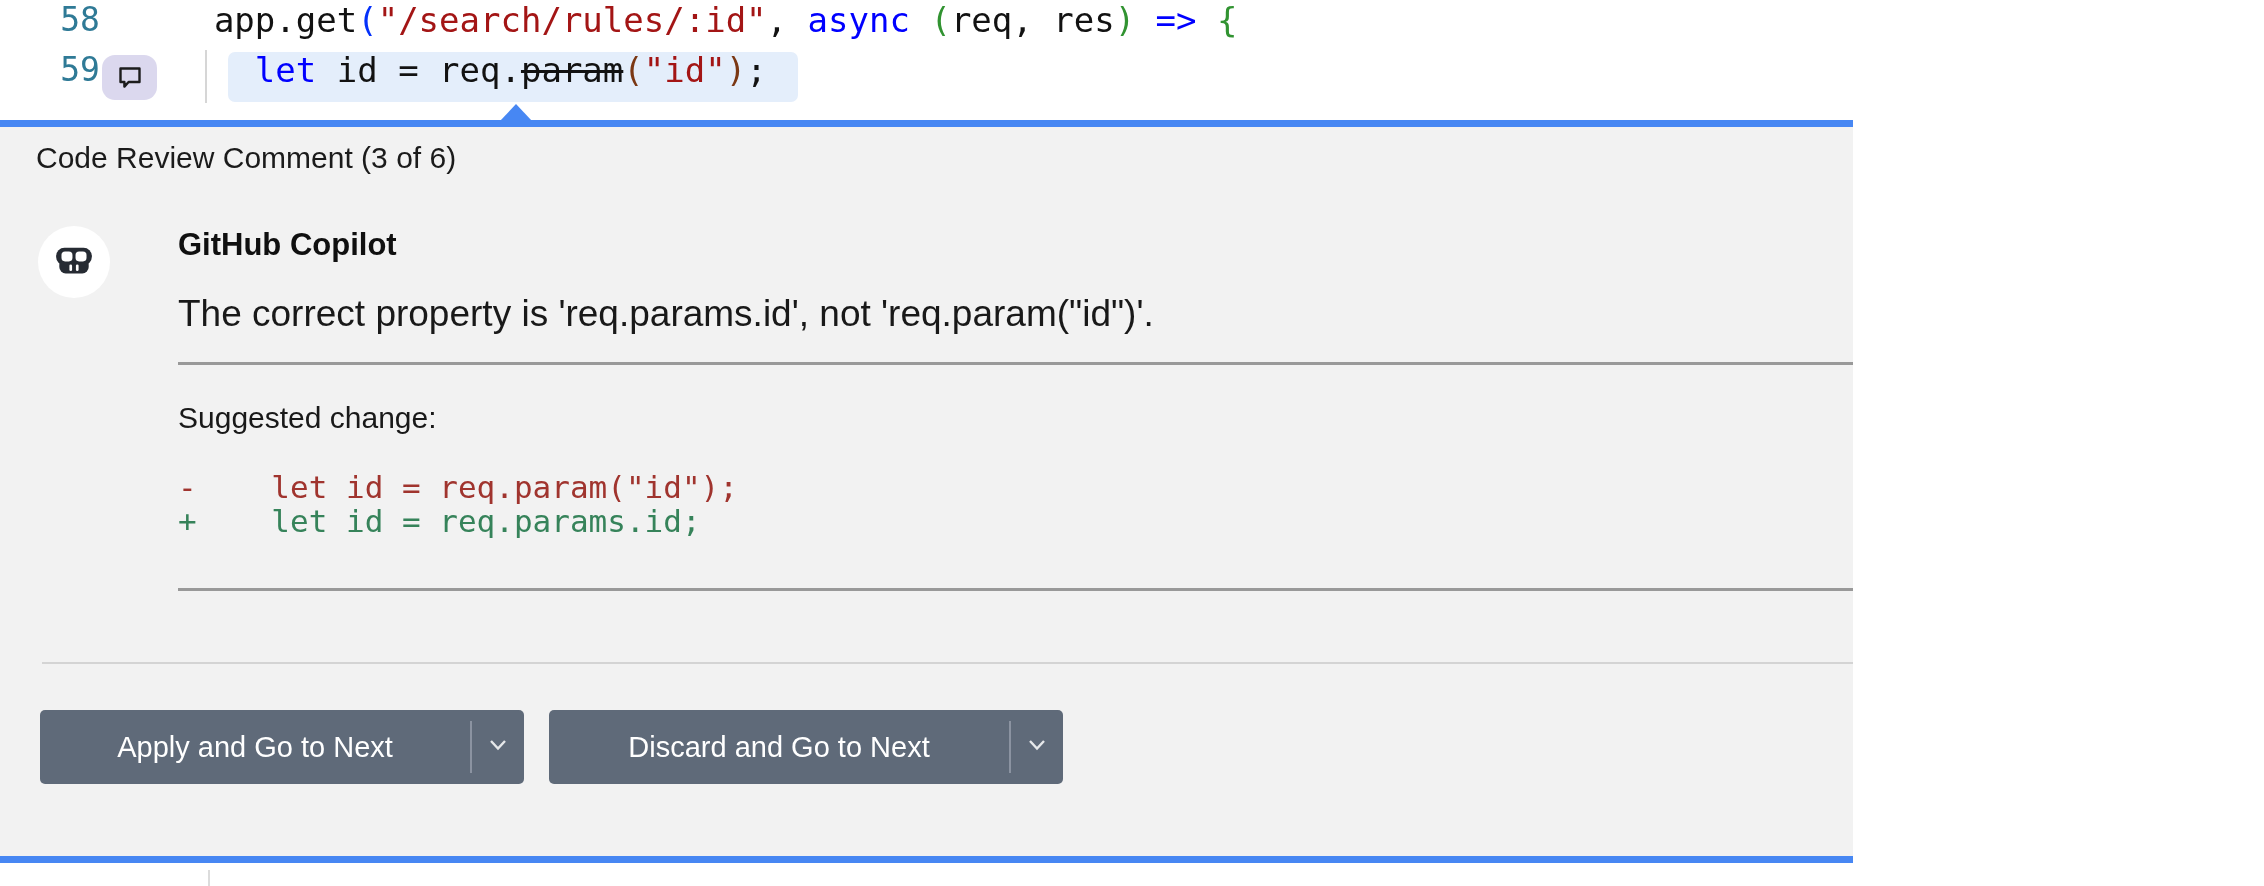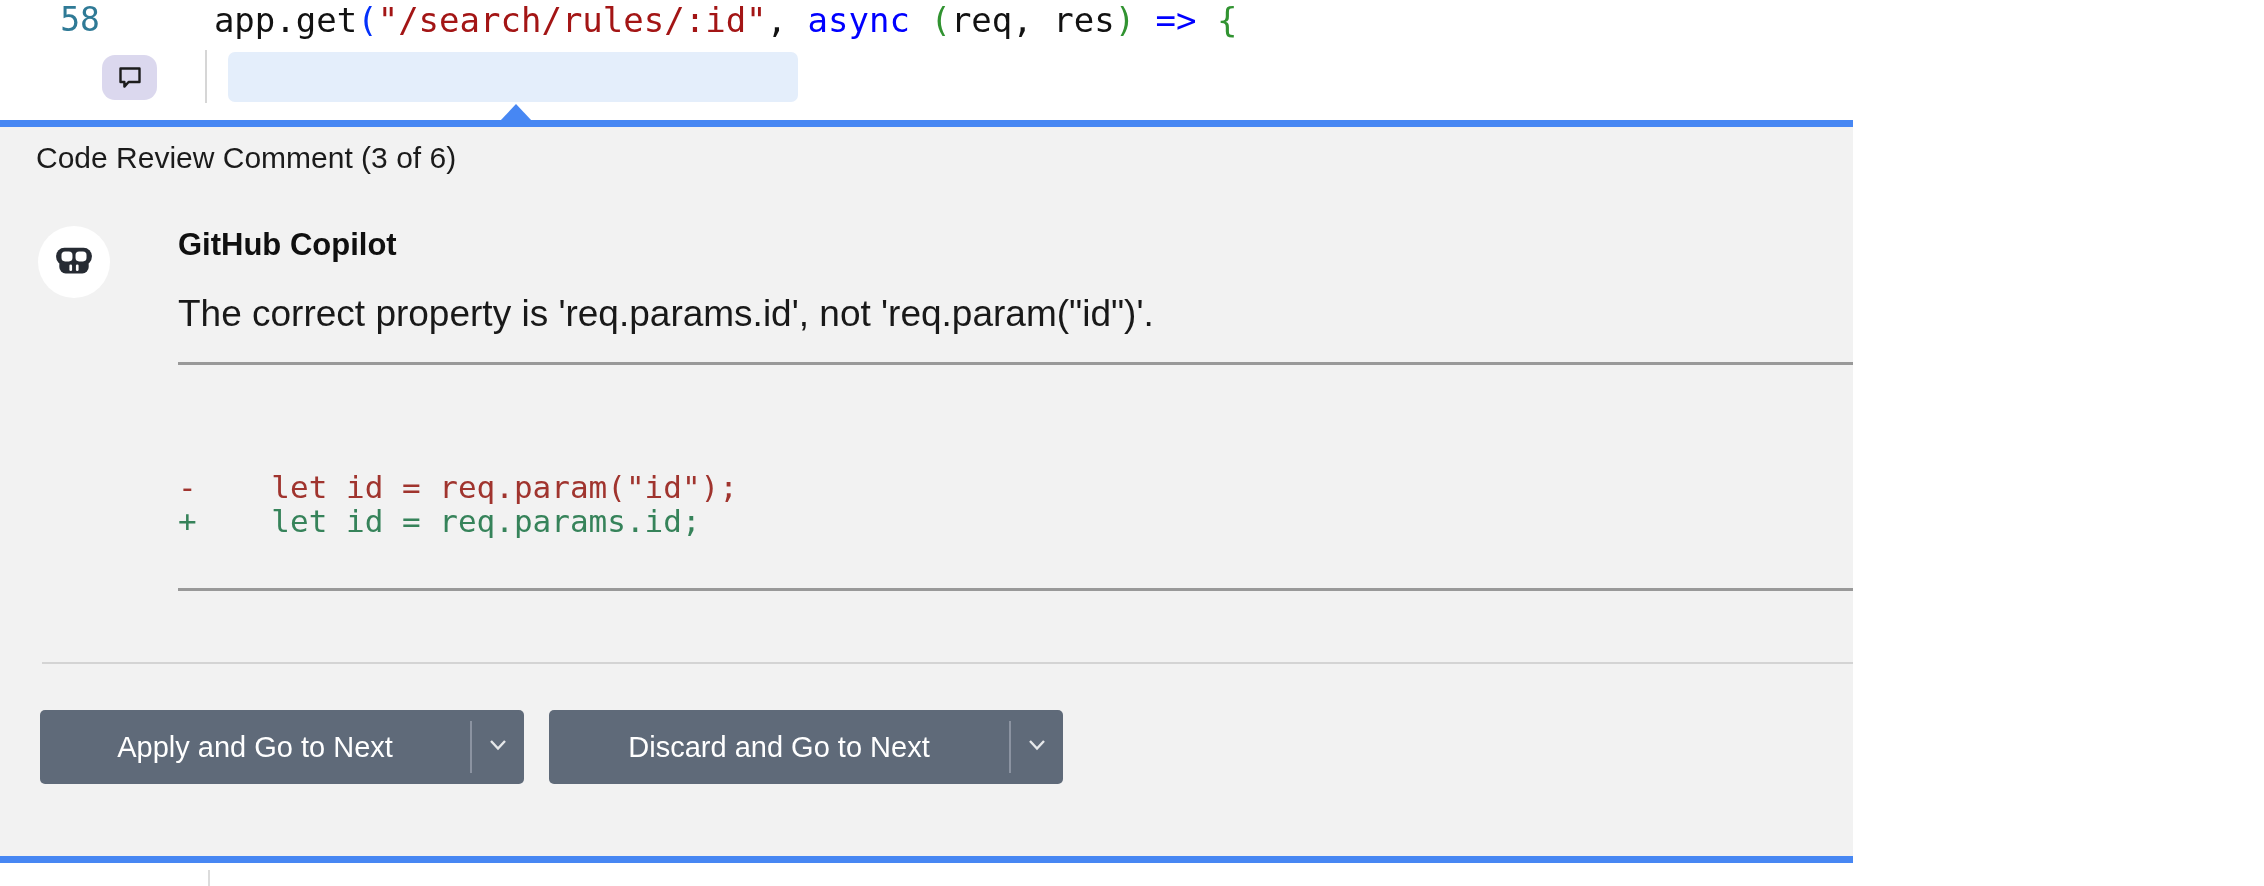--- a/index.html
+++ b/index.html
@@ -83,20 +83,24 @@
 
   <div class="editor">
     <div class="line-highlight"></div>
     <div class="indent-guide guide-59"></div>
 
     <div class="code-row row58">
       <div class="gutter-num">58</div>
       <pre class="code-pre"><span class="tok-plain">    app.get</span><span class="tok-b1">(</span><span class="tok-str">"/search/rules/:id"</span><span class="tok-plain">, </span><span class="tok-kw">async</span><span class="tok-plain"> </span><span class="tok-b2">(</span><span class="tok-plain">req, res</span><span class="tok-b2">)</span><span class="tok-plain"> </span><span class="tok-kw">=&gt;</span><span class="tok-plain"> </span><span class="tok-b2">{</span></pre>
     </div>
 
+    <div class="code-row row59">
+      <div class="gutter-num">59</div>
+      <pre class="code-pre"><span class="tok-plain">      </span><span class="tok-kw">let</span><span class="tok-plain"> id = req.</span><span class="tok-strike">param</span><span class="tok-b3">(</span><span class="tok-str">"id"</span><span class="tok-b3">)</span><span class="tok-plain">;</span></pre>
+    </div>
 
     <div class="comment-badge">
       <span>
         <svg width="32" height="32" viewBox="0 0 32 32">
           <path d="M6.5 8.5 H25.5 V22 H14.6 L10.4 26.6 V22 H6.5 Z" fill="none" stroke="#1c1c1c" stroke-width="2.4" stroke-linejoin="round"></path>
         </svg>
       </span>
     </div>
   </div>
 
@@ -158,20 +162,21 @@
         <rect x="19.2" y="11.3" width="8.6" height="7.8" rx="2.8" fill="#ffffff"></rect>
         <rect x="14.4" y="21.5" width="2.1" height="5.2" rx="1" fill="#ffffff"></rect>
         <rect x="19.5" y="21.5" width="2.1" height="5.2" rx="1" fill="#ffffff"></rect>
       </svg>
     </span>
   </div>
   <div class="author">GitHub Copilot</div>
   <div class="comment-body">The correct property is 'req.params.id', not 'req.param("id")'.</div>
 
   <div class="sep-dark sep1"></div>
+  <div class="suggestion-label">Suggested change:</div>
   <div class="diff-line diff-removed">-    let id = req.param("id");</div>
   <div class="diff-line diff-added">+    let id = req.params.id;</div>
   <div class="sep-dark sep2"></div>
 
   <div class="sep-light"></div>
 
   <div class="action-btn btn-discard">
     <div class="btn-main">Discard and Go to Next</div>
     <div class="btn-split"></div>
     <div class="btn-chev">

